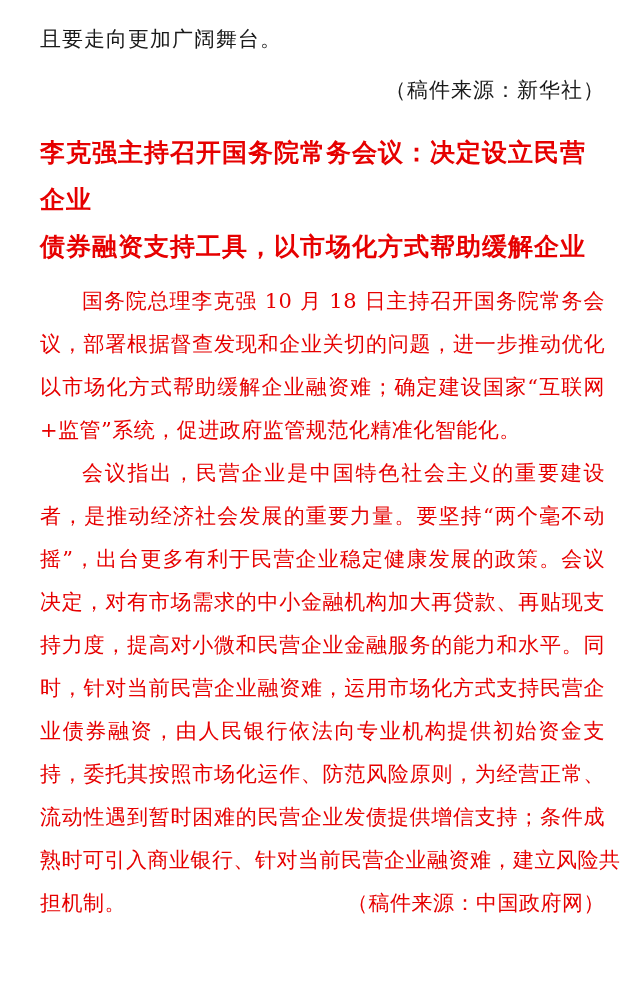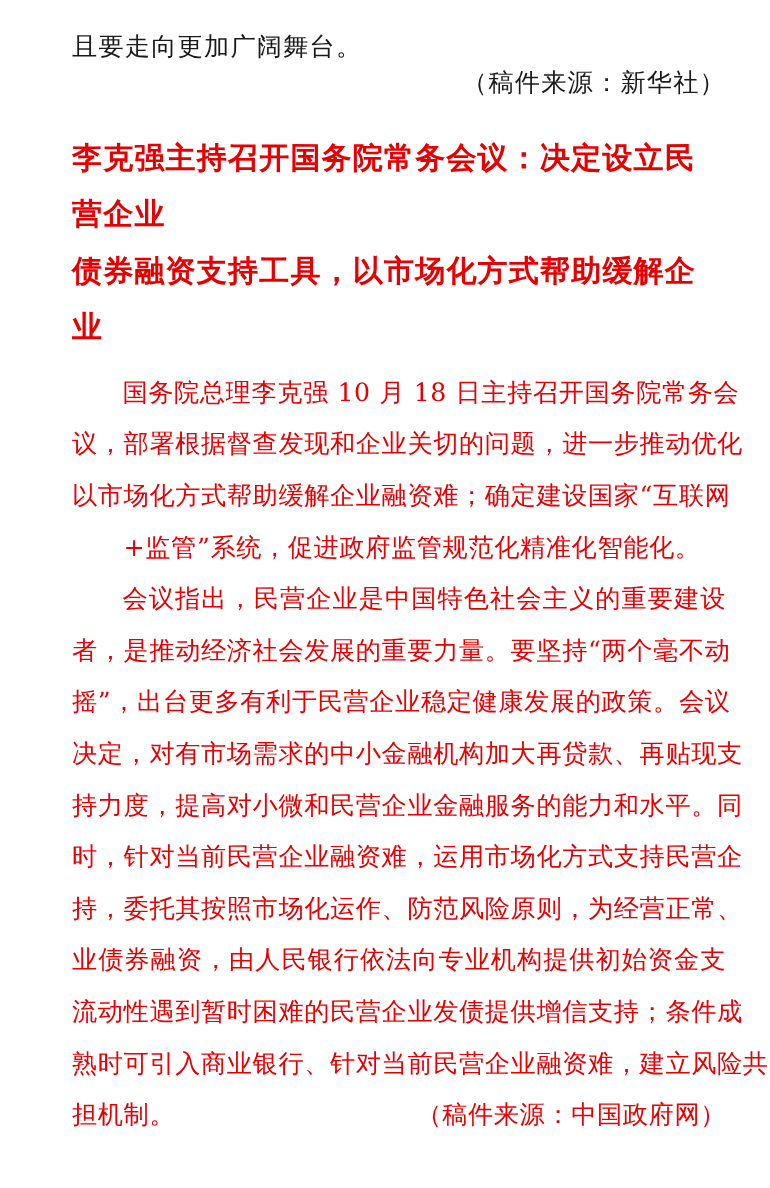--- a/index.html
+++ b/index.html
@@ -7,35 +7,35 @@
     padding: 0;
     background: #ffffff;
   }
   .page {
     position: relative;
     width: 642px;
     height: 965px;
     background: var(--paper, #ffffff);
     font-family: "DejaVu Serif", "Liberation Serif", serif;
     box-sizing: border-box;
-    padding: 24px 37px 0 60px;
+    padding: 24px 37px 0 40px;
     overflow: hidden;
   }
   .prev-tail {
     color: var(--ink, #1a1a1a);
     font-size: 21px;
     line-height: 30px;
     letter-spacing: 1px;
     text-align: left;
   }
   .source-line {
     font-size: 21px;
     line-height: 30px;
     text-align: right;
-    margin-top: 0;
+    margin-top: 21px;
     letter-spacing: 1px;
   }
   .source-black { color: var(--ink, #1a1a1a); }
   .article-title {
     margin: 24px 0 0 0;
     color: var(--red, #e60000);
     font-size: 25px;
     font-weight: bold;
     line-height: 47px;
     text-align: left;
@@ -52,21 +52,20 @@
     text-align-last: justify;
     letter-spacing: 0.5px;
     white-space: nowrap;
   }
   .bline.indent {
     padding-left: 42px;
   }
   .bline.end {
     text-align-last: left;
     white-space: normal;
-    margin-left: 43px;
   }
   .bline.final {
     display: flex;
     justify-content: space-between;
     text-align-last: auto;
   }
 </style>
 </head>
 <body>
 
@@ -87,22 +86,22 @@
     <div class="bline">议，部署根据督查发现和企业关切的问题，进一步推动优化</div>
     <div class="bline">以市场化方式帮助缓解企业融资难；确定建设国家“互联网</div>
     <div class="bline end">+监管”系统，促进政府监管规范化精准化智能化。</div>
 
     <div class="bline indent">会议指出，民营企业是中国特色社会主义的重要建设</div>
     <div class="bline">者，是推动经济社会发展的重要力量。要坚持“两个毫不动</div>
     <div class="bline">摇”，出台更多有利于民营企业稳定健康发展的政策。会议</div>
     <div class="bline">决定，对有市场需求的中小金融机构加大再贷款、再贴现支</div>
     <div class="bline">持力度，提高对小微和民营企业金融服务的能力和水平。同</div>
     <div class="bline">时，针对当前民营企业融资难，运用市场化方式支持民营企</div>
+    <div class="bline">业债券融资，由人民银行依法向专业机构提供初始资金支</div>
     <div class="bline">持，委托其按照市场化运作、防范风险原则，为经营正常、</div>
-    <div class="bline">业债券融资，由人民银行依法向专业机构提供初始资金支</div>
     <div class="bline">流动性遇到暂时困难的民营企业发债提供增信支持；条件成</div>
     <div class="bline">熟时可引入商业银行、针对当前民营企业融资难，建立风险共</div>
 
     <div class="bline final">
       <span>担机制。</span>
       <span>（稿件来源：中国政府网）</span>
     </div>
 
   </div>
 

